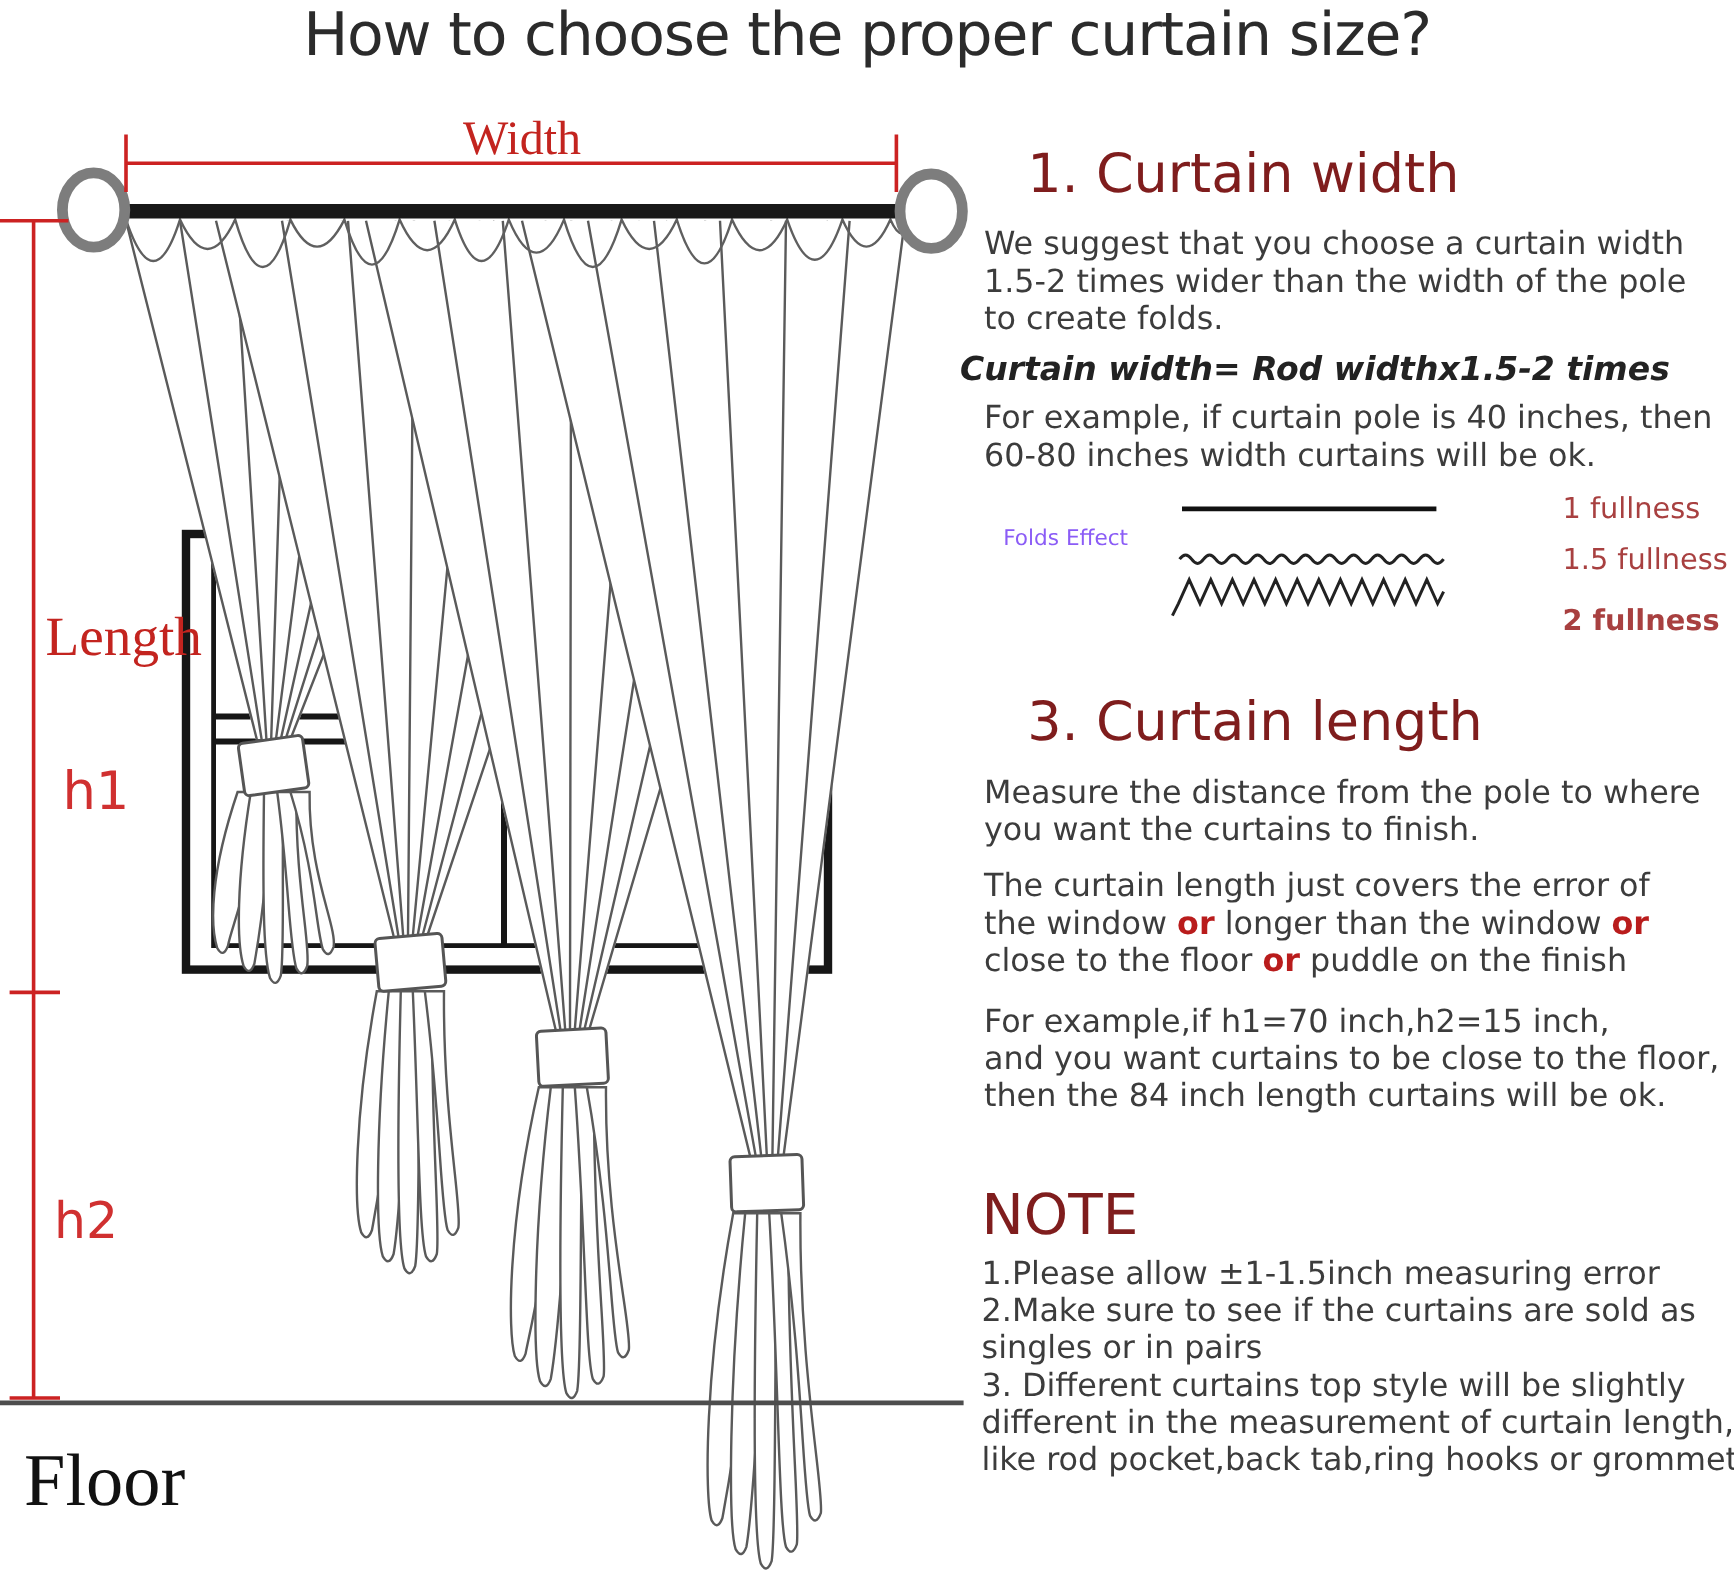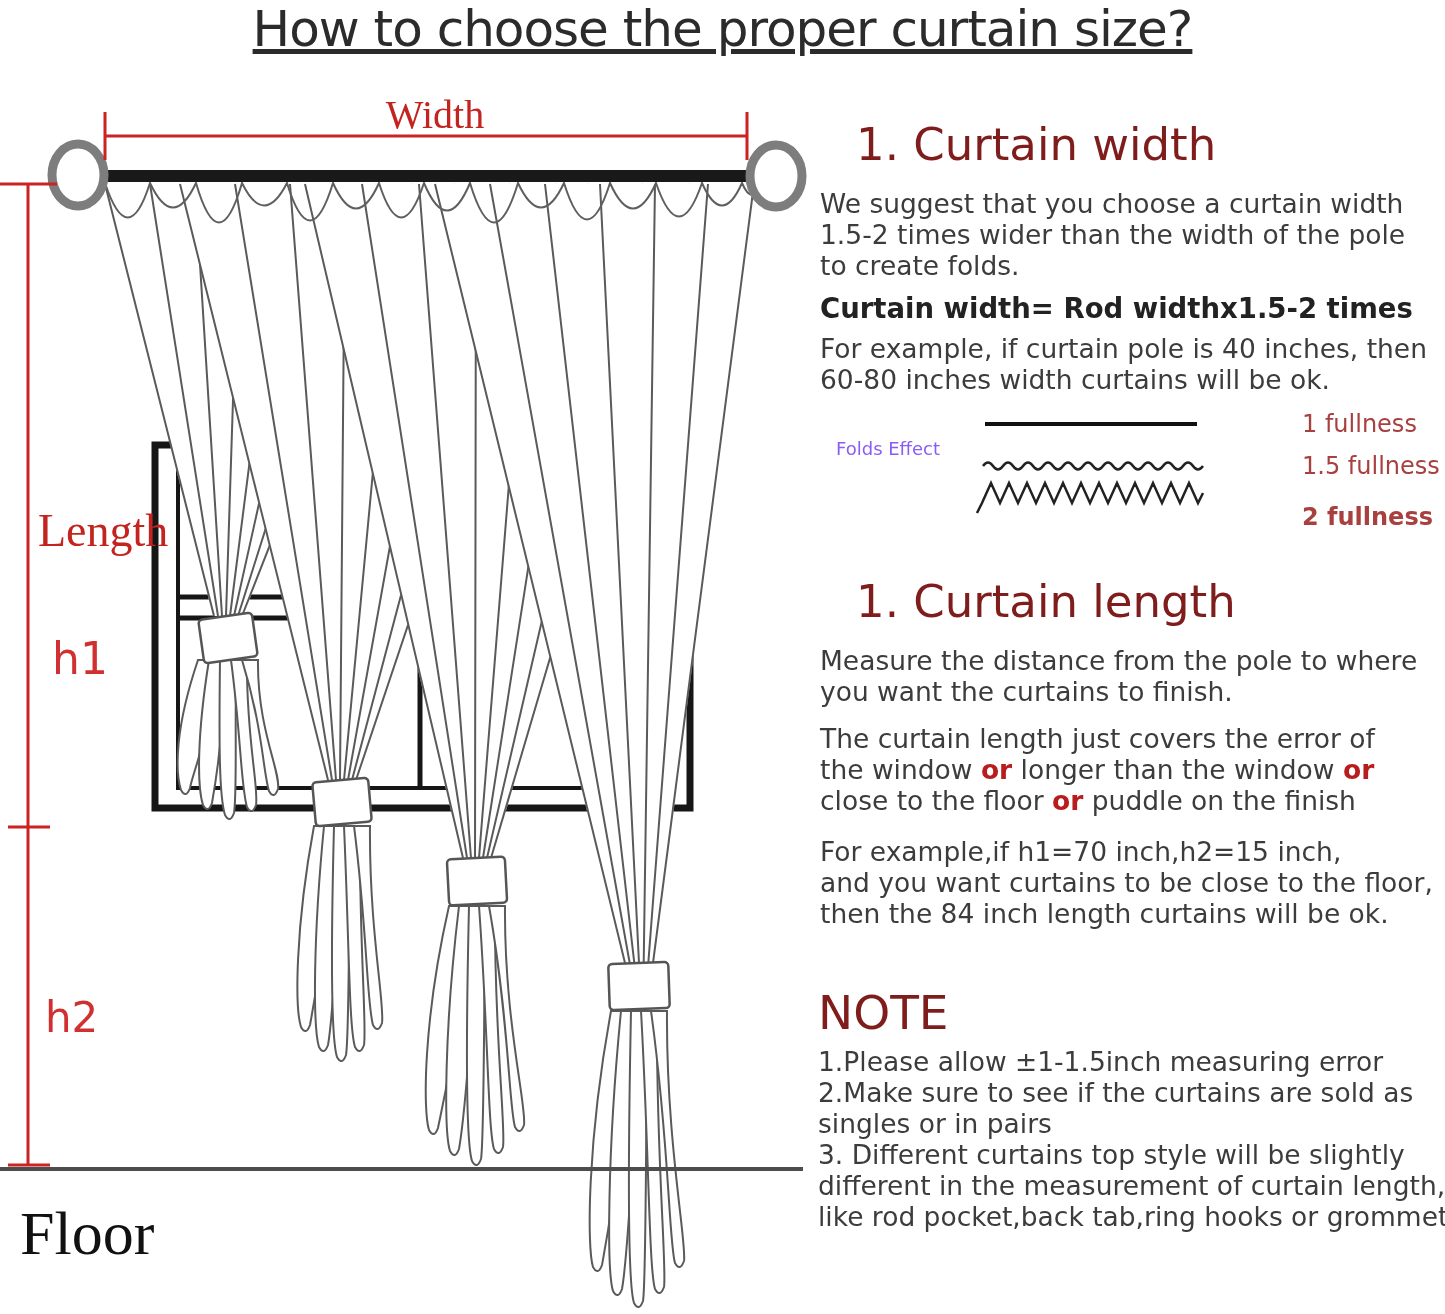--- a/index.html
+++ b/index.html
@@ -4,21 +4,21 @@
 <style>
   html,body{margin:0;padding:0;}
   body{
     width:1445px;height:1314px;position:relative;background:#ffffff;
     font-family:"DejaVu Sans","Liberation Sans",sans-serif;color:#3a3a3a;
     overflow:hidden;
   }
   .abs{position:absolute;}
   #page-title{
     top:0;left:0;width:1445px;text-align:center;
-    font-size:50px;letter-spacing:-1px;color:#2b2b2b;z-index:3;text-decoration:underline;
+    font-size:50px;letter-spacing:-1px;color:#2b2b2b;z-index:3;
   }
   #diagram-svg{top:0;left:0;z-index:1;}
   .col-heading{font-size:45px;color:#7f1d1d;z-index:3;white-space:nowrap;}
   .para{font-size:26.5px;line-height:31px;color:#3c3c3c;white-space:pre-line;z-index:3;}
   .formula{font-size:27.5px;font-weight:bold;color:#222;white-space:nowrap;z-index:3;}
   .folds-label{font-size:18px;color:#8b5cf6;white-space:nowrap;z-index:3;}
   .fullness-label{font-size:24px;color:#a84040;white-space:nowrap;z-index:3;}
   .note-item{font-size:26.5px;line-height:31px;color:#3c3c3c;white-space:pre-line;}
   #note-list{z-index:3;}
   b{font-weight:bold;color:#b91c1c;}
@@ -92,30 +92,30 @@
     <path id="zig-2" d="M977,513 l5,-10 l9,-20 l9,20 l9,-20 l9,20 l9,-20 l9,20 l9,-20 l9,20 l9,-20 l9,20 l9,-20 l9,20 l9,-20 l9,20 l9,-20 l9,20 l9,-20 l9,20 l9,-20 l9,20 l9,-20 l9,20 l9,-20 l9,20 l5,-10" fill="none" stroke="#222" stroke-width="2.5"></path>
   </g>
 </svg>
 
 <div id="page-title" class="abs">How to choose the proper curtain size?</div>
 
 <div class="abs col-heading" style="left:856px;top:118px;">1. Curtain width</div>
 <div class="abs para" style="left:820px;top:188px;width:640px;">We suggest that you choose a curtain width
 1.5-2 times wider than the width of the pole
 to create folds.</div>
-<div class="abs formula" style="left:820px;top:292px;">Curtain width= Rod widthx1.5-2 times</div>
+<div class="abs formula" style="left:800px;top:292px;font-style:italic;">Curtain width= Rod widthx1.5-2 times</div>
 <div class="abs para" style="left:820px;top:333px;width:650px;">For example, if curtain pole is 40 inches, then
 60-80 inches width curtains will be ok.</div>
 
 <div class="abs folds-label" style="left:836px;top:438px;">Folds Effect</div>
 <div class="abs fullness-label" style="left:1302px;top:410px;">1 fullness</div>
 <div class="abs fullness-label" style="left:1302px;top:452px;">1.5 fullness</div>
 <div class="abs fullness-label" style="left:1302px;top:503px;font-weight:bold;">2 fullness</div>
 
-<div class="abs col-heading" style="left:856px;top:575px;">1. Curtain length</div>
+<div class="abs col-heading" style="left:856px;top:575px;">3. Curtain length</div>
 <div class="abs para" style="left:820px;top:645px;width:650px;">Measure the distance from the pole to where
 you want the curtains to finish.</div>
 <div class="abs para" style="left:820px;top:723px;width:640px;"><span>The curtain length just covers the error of
 the window </span><b>or</b><span> longer than the window </span><b>or</b><span>
 close to the floor </span><b>or</b><span> puddle on the finish</span></div>
 <div class="abs para" style="left:820px;top:836px;width:650px;">For example,if h1=70 inch,h2=15 inch,
 and you want curtains to be close to the floor,
 then the 84 inch length curtains will be ok.</div>
 
 <div class="abs col-heading" style="left:818px;top:985px;font-size:47px;text-align:center;">NOTE</div>

